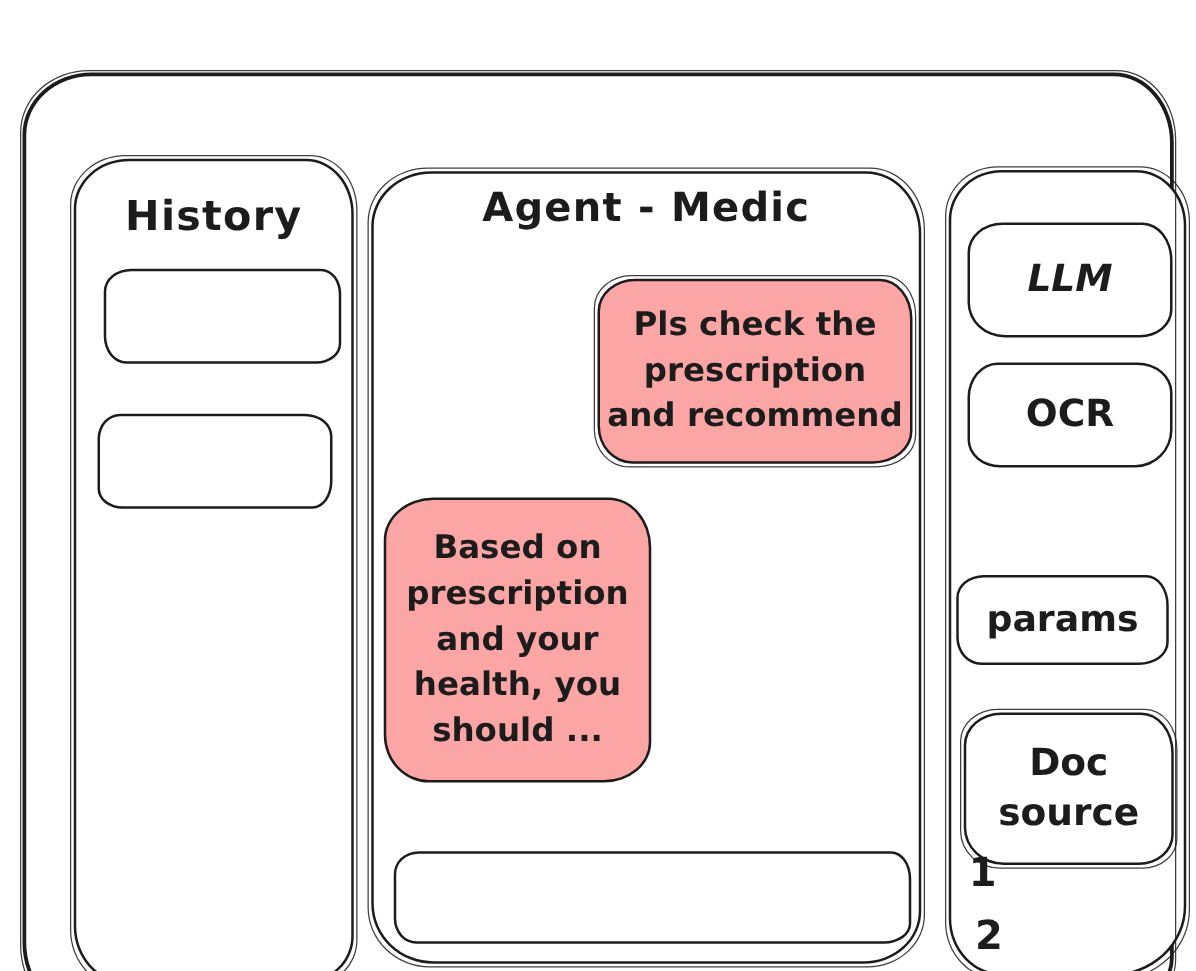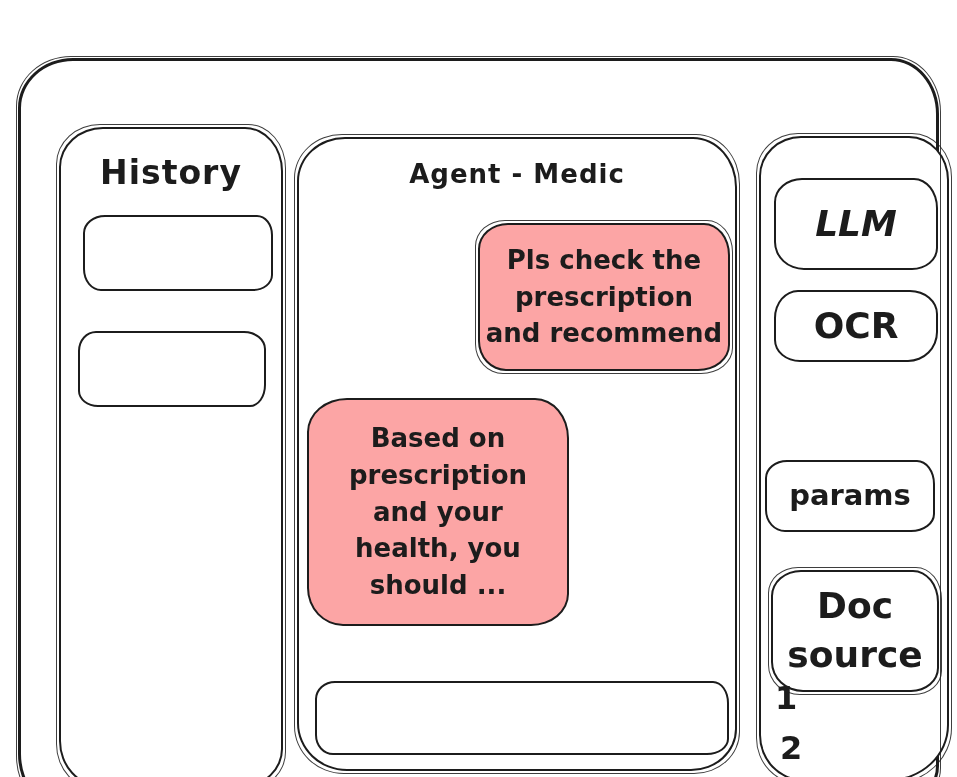--- a/index.html
+++ b/index.html
@@ -59,40 +59,40 @@
   .history-item-2 {
     left: 17px; top: 202px; width: 188px; height: 76px;
     border-radius: 18px 22px 16px 20px / 20px 18px 22px 16px;
   }
 
   
   .chat-panel {
     left: 276px; top: 76px; width: 440px; height: 634px;
     border-radius: 48px 44px 46px 50px / 44px 50px 42px 48px;
   }
-  .chat-title { padding-top: 20px; font-size: 26px; }
+  .chat-title { padding-top: 8px; font-size: 32px; }
   .bubble {
     position: absolute;
     background: #fca5a5;
     border: 2.6px solid #1c1c1c;
     display: flex;
     align-items: center;
     justify-content: center;
     text-align: center;
     white-space: pre-line;
     font-size: 26px;
     font-weight: bold;
     line-height: 1.42;
   }
   .bubble-user {
     left: 179px; top: 84px; width: 252px; height: 148px;
     border-radius: 30px 26px 32px 28px / 26px 32px 26px 30px;
   }
   .bubble-agent {
-    left: 8px; top: 259px; width: 262px; height: 228px;
+    left: 8px; top: 259px; width: 214px; height: 228px;
     border-radius: 40px 34px 38px 36px / 34px 40px 32px 38px;
   }
   .chat-input {
     position: absolute;
     left: 16px; top: 542px; width: 414px; height: 74px;
     background: #fff;
     border: 2.6px solid #1c1c1c;
     border-radius: 20px 16px 22px 18px / 18px 22px 16px 20px;
     font-family: "DejaVu Sans", sans-serif;
     font-size: 24px;
@@ -108,31 +108,31 @@
   }
   .tool-button {
     position: absolute;
     background: #fff;
     border: 2.6px solid #1c1c1c;
     display: flex;
     align-items: center;
     justify-content: center;
     text-align: center;
     font-family: "DejaVu Sans", sans-serif;
-    font-size: 36px;
+    font-size: 30px;
     font-weight: bold;
     color: #1c1c1c;
     line-height: 1.35;
     cursor: pointer;
     padding: 0 8px;
   }
   .btn-llm    { left: 13px; top: 40px;  width: 164px; height: 92px;
                 border-radius: 28px 24px 26px 30px / 24px 30px 22px 28px;
                 font-style: italic; }
-  .btn-ocr    { left: 13px; top: 152px; width: 164px; height: 72px;
+  .btn-ocr    { left: 13px; top: 152px; width: 164px; height: 84px;
                 border-radius: 24px 28px 30px 26px / 28px 24px 30px 22px; }
   .btn-params { left: 4px;  top: 322px; width: 170px; height: 72px;
                 border-radius: 22px 18px 24px 20px / 18px 24px 18px 22px;
                 font-size: 29px; }
   .btn-doc    { left: 10px; top: 432px; width: 168px; height: 122px;
                 border-radius: 30px 26px 28px 32px / 26px 32px 24px 30px; }
   .doc-source-item {
     position: absolute;
     font-size: 32px;
     font-weight: bold;

